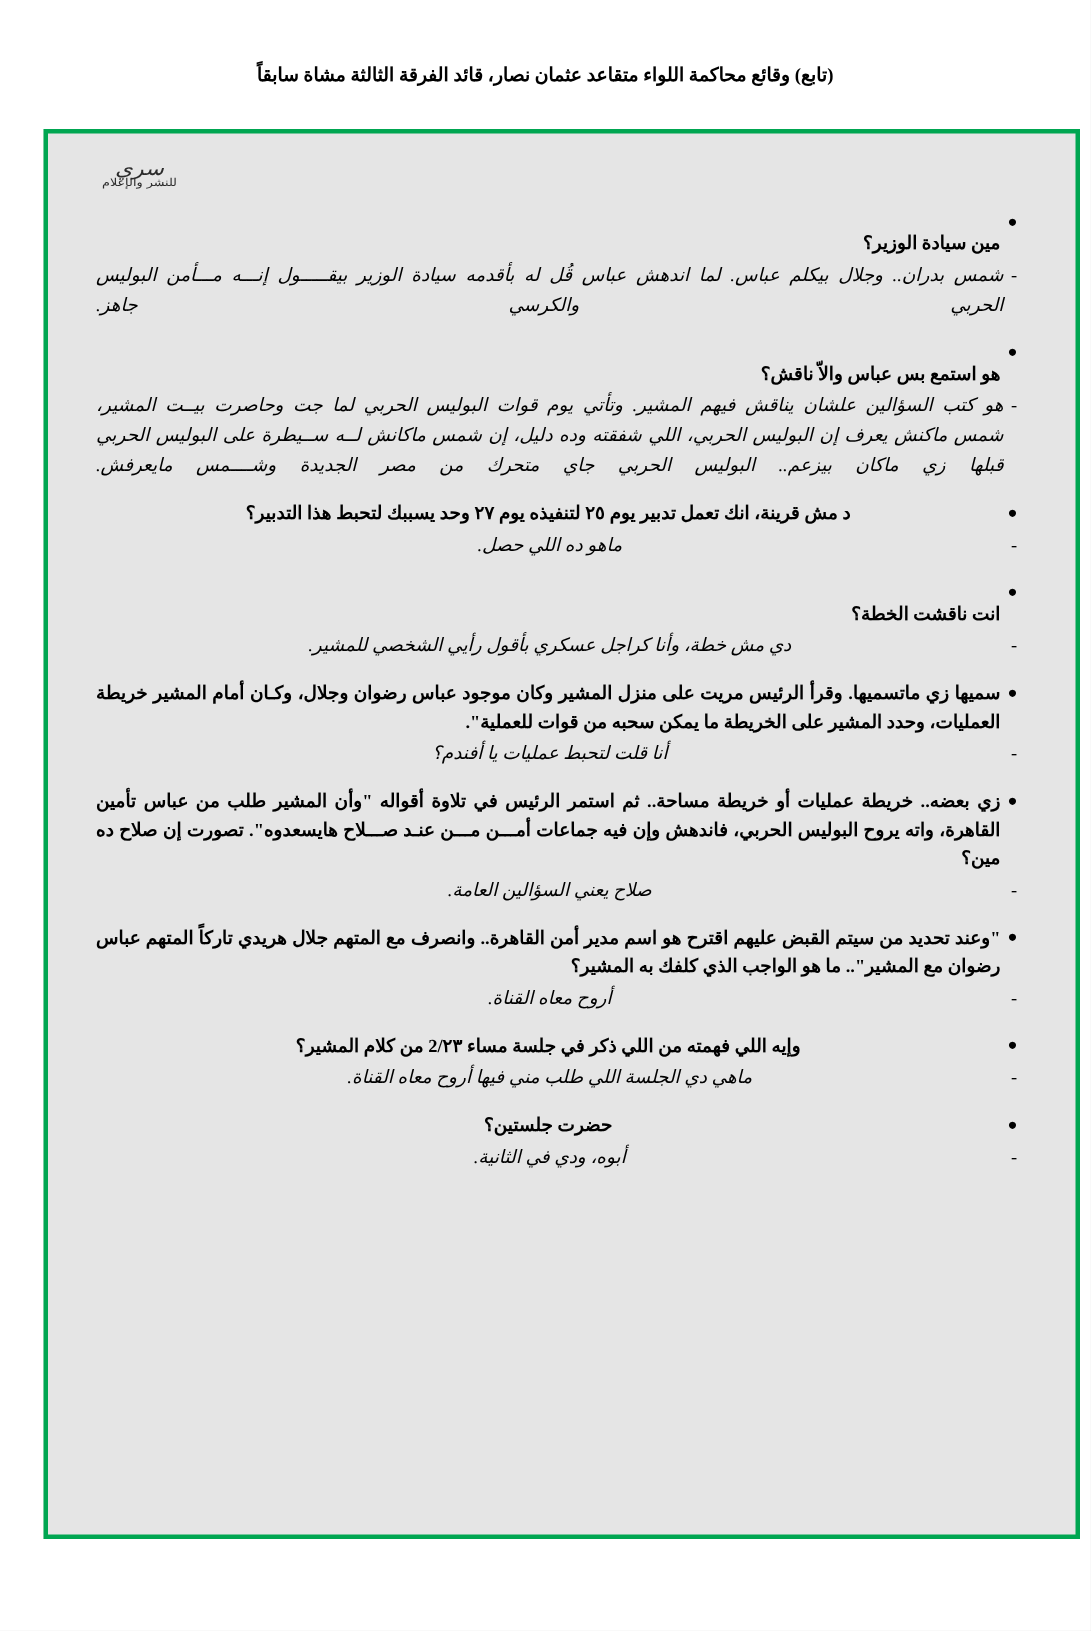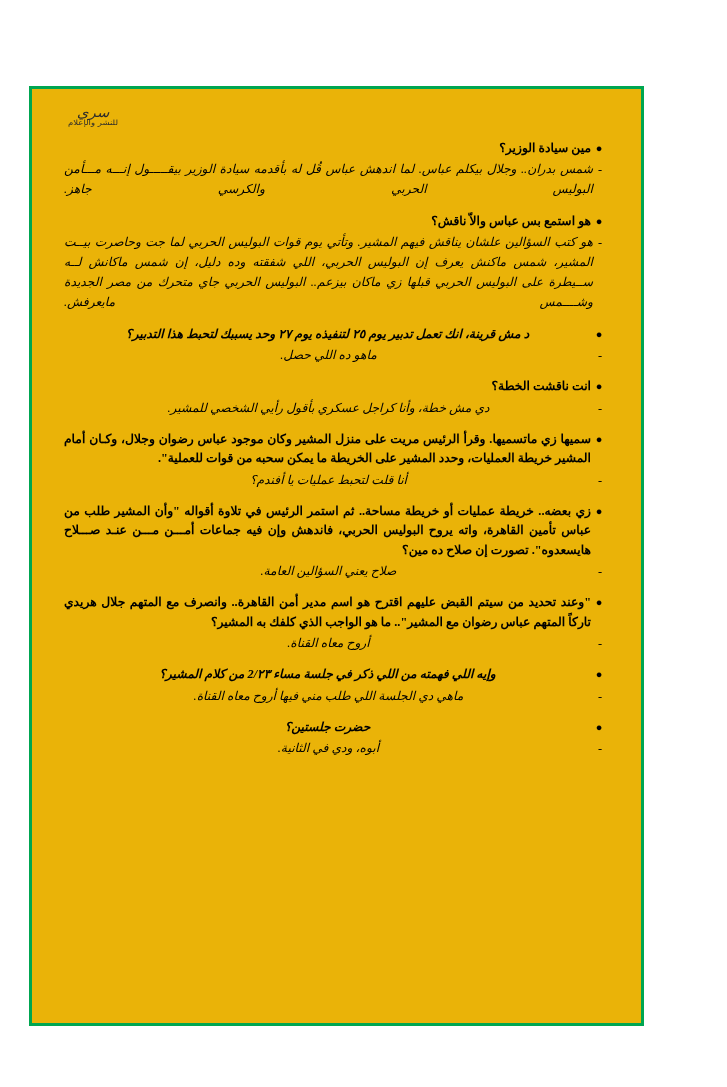--- a/index.html
+++ b/index.html
@@ -31,25 +31,25 @@
     font-size: 12.5px;
     font-weight: bold;
     font-family: "Liberation Serif", "DejaVu Serif", serif;
     letter-spacing: 0px;
     direction: rtl;
   }
   .frame {
     position: absolute;
     top: 86px;
     left: 29px;
-    width: 615px;
+    width: 691px;
     height: 940px;
     border: 3px solid #00a651;
     box-sizing: border-box;
-    background: #eab308;
+    background: #e5e5e5;
   }
   .inner {
     position: absolute;
     top: 0;
     left: 0;
     right: 0;
     bottom: 0;
     padding: 16px 34px 10px 30px;
     box-sizing: border-box;
     direction: rtl;
@@ -103,25 +103,25 @@
   }
   .q-text {
     flex: 1 1 auto;
     text-align: justify;
     text-align-last: right;
     padding-left: 2px;
   }
   .q-text.center {
     text-align: center;
     text-align-last: center;
-    font-style: italic;
   }
   .q-text.right {
     text-align: center;
     text-align-last: right;
+    margin-top: 14px;
   }
   .a-line {
     display: flex;
     flex-direction: row;
     align-items: flex-start;
     font-size: 12.3px;
     line-height: 1.62;
     margin-top: 2px;
   }
   .dash {
@@ -154,20 +154,21 @@
     text-align: center;
     font-size: 12px;
     font-family: "Liberation Serif", "DejaVu Serif", serif;
   }
 </style>
 </head>
 <body>
 
 <div class="page">
 
+  <div class="header-line">(تابع) وقائع محاكمة اللواء متقاعد عثمان نصار، قائد الفرقة الثالثة مشاة سابقاً</div>
 
   <div class="frame">
     <div class="inner">
 
       <div class="logo">
         <span class="logo-mark">
           <span class="l1">سري</span>
           <span class="l2">للنشر والإعلام</span>
         </span>
       </div>

